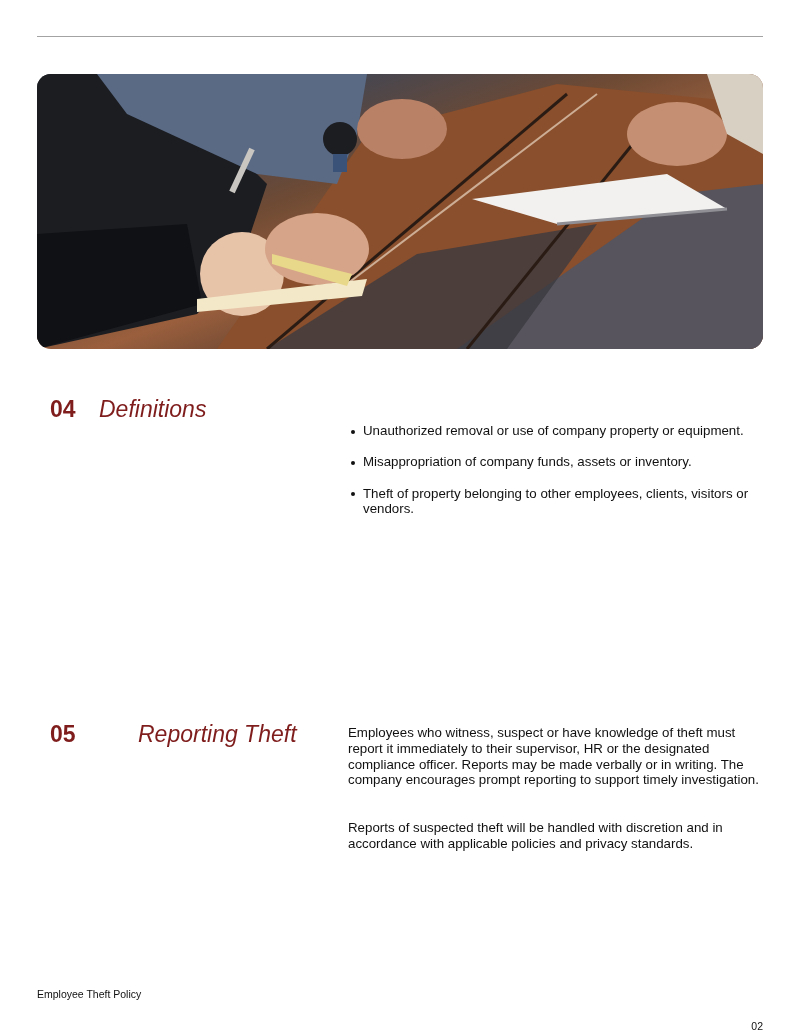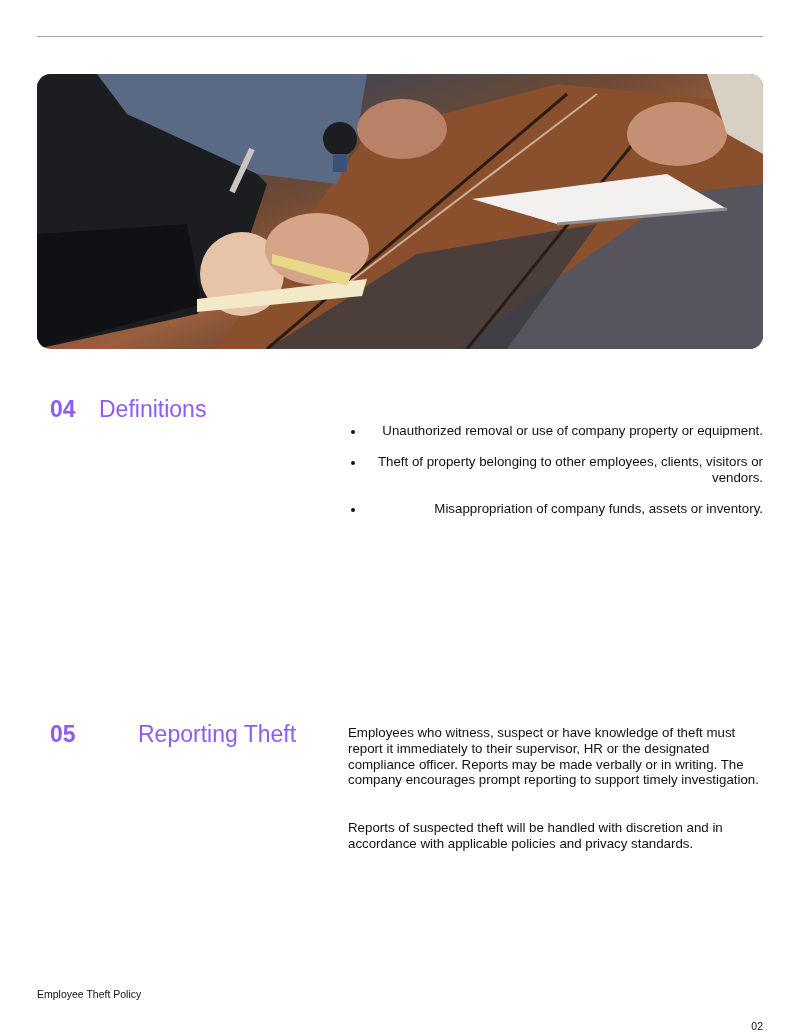--- a/index.html
+++ b/index.html
@@ -12,32 +12,32 @@
       border-top: 1.5px solid #a3a3a3;
     }
     .hero {
       position: absolute; left: 37px; top: 74px; width: 726px; height: 275px;
       border-radius: 14px; overflow: hidden;
       background: linear-gradient(160deg, #2a2f38 0%, #3d4556 18%, #6e4a34 40%, #9a5f3d 55%, #5a3d2e 72%, #2d2a2c 100%);
     }
     .hero svg { position: absolute; left: 0; top: 0; width: 100%; height: 100%; }
 
     .section-heading {
-      position: absolute; left: 50px; font-size: 23px; font-weight: 400; color: #8b5cf6;
+      position: absolute; left: 50px; font-size: 23px; font-weight: 400; color: #7f1d1d;
       display: flex; align-items: baseline; letter-spacing: 0;
     }
     .section-heading .num { font-weight: 600; width: 49px; display: inline-block; }
-    .section-heading .title { display: inline-block; }
+    .section-heading .title { display: inline-block; font-style: italic; }
 
     .col-right {
       position: absolute; left: 348px; width: 415px; font-size: 13.3px; line-height: 15.8px; color: #111;
     }
     .col-right p { margin: 0; }
     .lead strong { font-weight: 700; }
-    ul.bullets { list-style: none; margin: 0; padding: 0; text-align: right; }
+    ul.bullets { list-style: none; margin: 0; padding: 0; }
     ul.bullets li { position: relative; padding-left: 15px; margin: 0 0 15.5px 0; }
     ul.bullets li::before {
       content: ""; position: absolute; left: 3px; top: 6.5px; width: 4px; height: 4px; border-radius: 50%; background: #111;
     }
     .para + .para { margin-top: 32px; }
 
     .footer-left { position: absolute; left: 37px; top: 988px; font-size: 10.5px; color: #111; }
     .footer-right { position: absolute; right: 37px; top: 988px; font-size: 10.5px; color: #111; margin-top: 32px; }
   </style>
 </head>
@@ -83,22 +83,22 @@
 </div>
 
 <div class="section-heading" style="top:396px;">
   <span class="num">04</span>
   <span class="title">Definitions</span>
 </div>
 
 <div class="col-right" style="top:399px;">
   <ul class="bullets" style="margin-top:24px;">
     <li>Unauthorized removal or use of company property or equipment.</li>
+    <li>Misappropriation of company funds, assets or inventory.</li>
     <li>Theft of property belonging to other employees, clients, visitors or vendors.</li>
-    <li>Misappropriation of company funds, assets or inventory.</li>
   </ul>
 </div>
 
 <div class="section-heading" style="top:721px;gap:39px;">
   <span class="num">05</span>
   <span class="title">Reporting Theft</span>
 </div>
 
 <div class="col-right" style="top:725px;">
   <p class="para">Employees who witness, suspect or have knowledge of theft must report it immediately to their supervisor, HR or the designated compliance officer. Reports may be made verbally or in writing. The company encourages prompt reporting to support timely investigation.</p>

